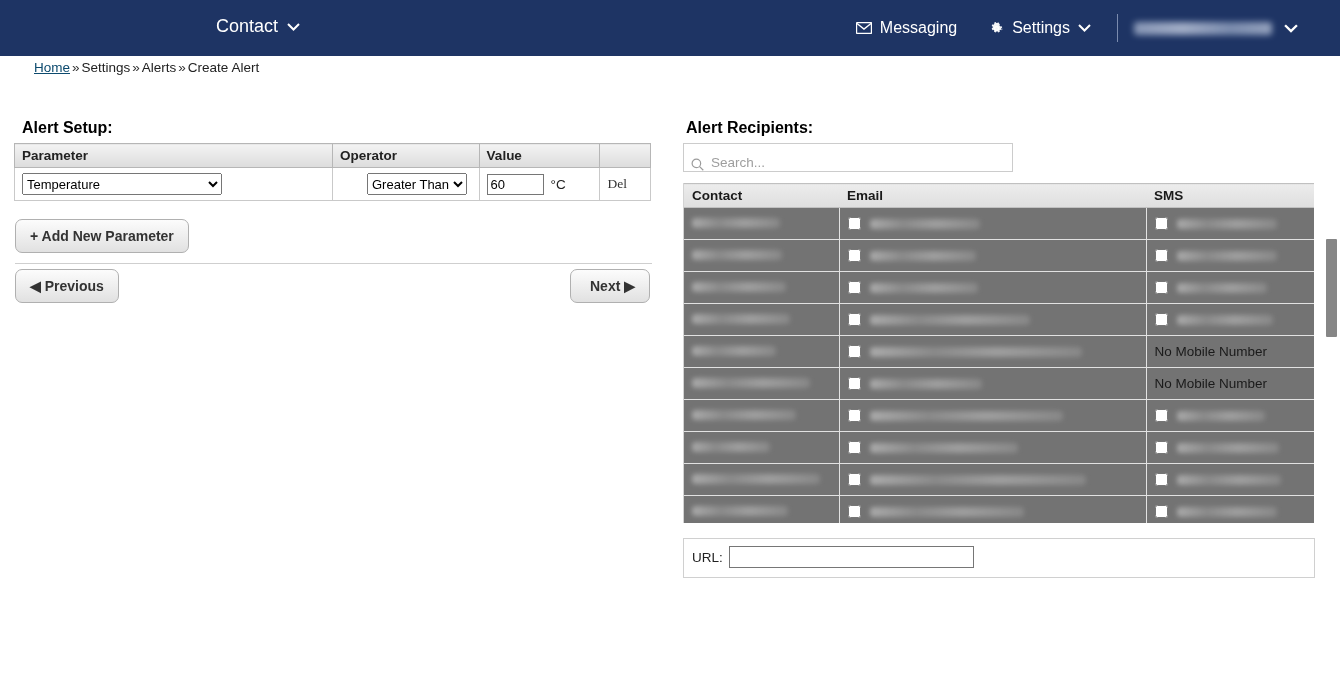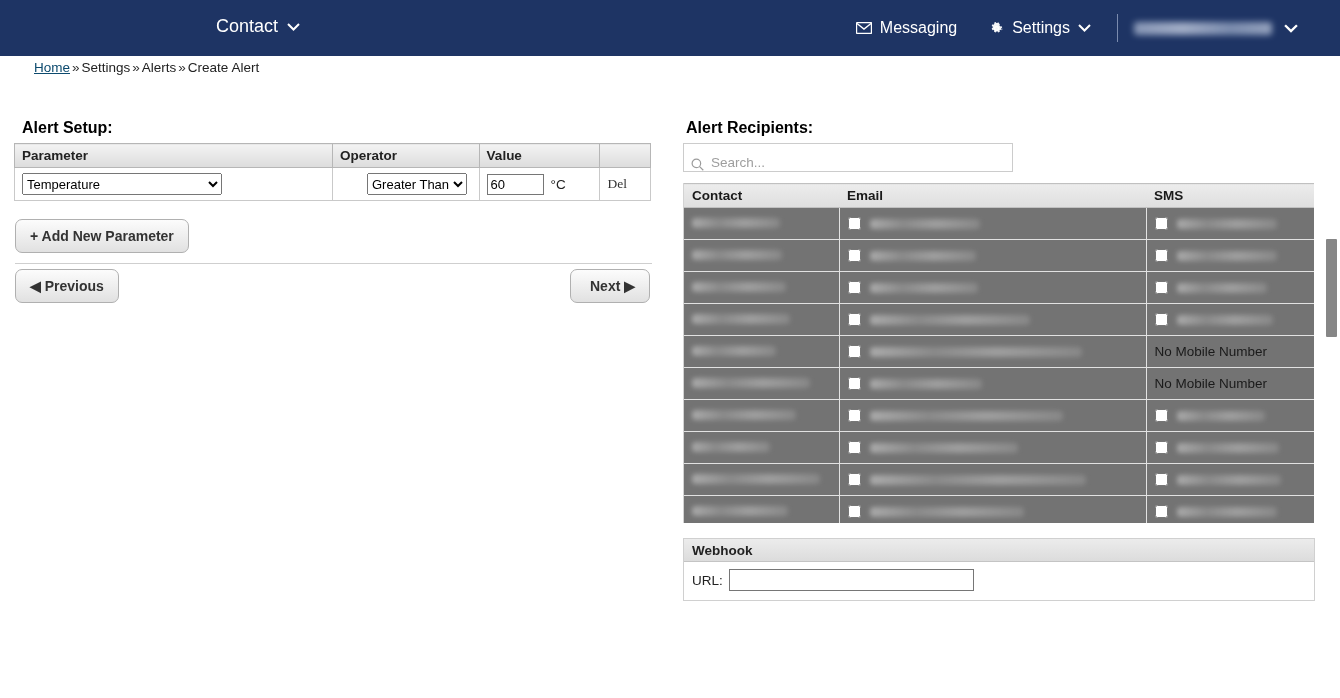--- a/index.html
+++ b/index.html
@@ -469,18 +469,17 @@
         </tr>
       </tbody>
   </table>
 </div>
 
 <div class="page-scroll-track">
   <div class="page-scroll-thumb"></div>
 </div>
 
 <div class="webhook">
-  <div class="webhook-head">Webhook</div>
   <div class="webhook-body">
     <span>URL:</span>
     <input class="url-input" type="text" value="" style="">
   </div>
 </div>
 
 </body></html>

